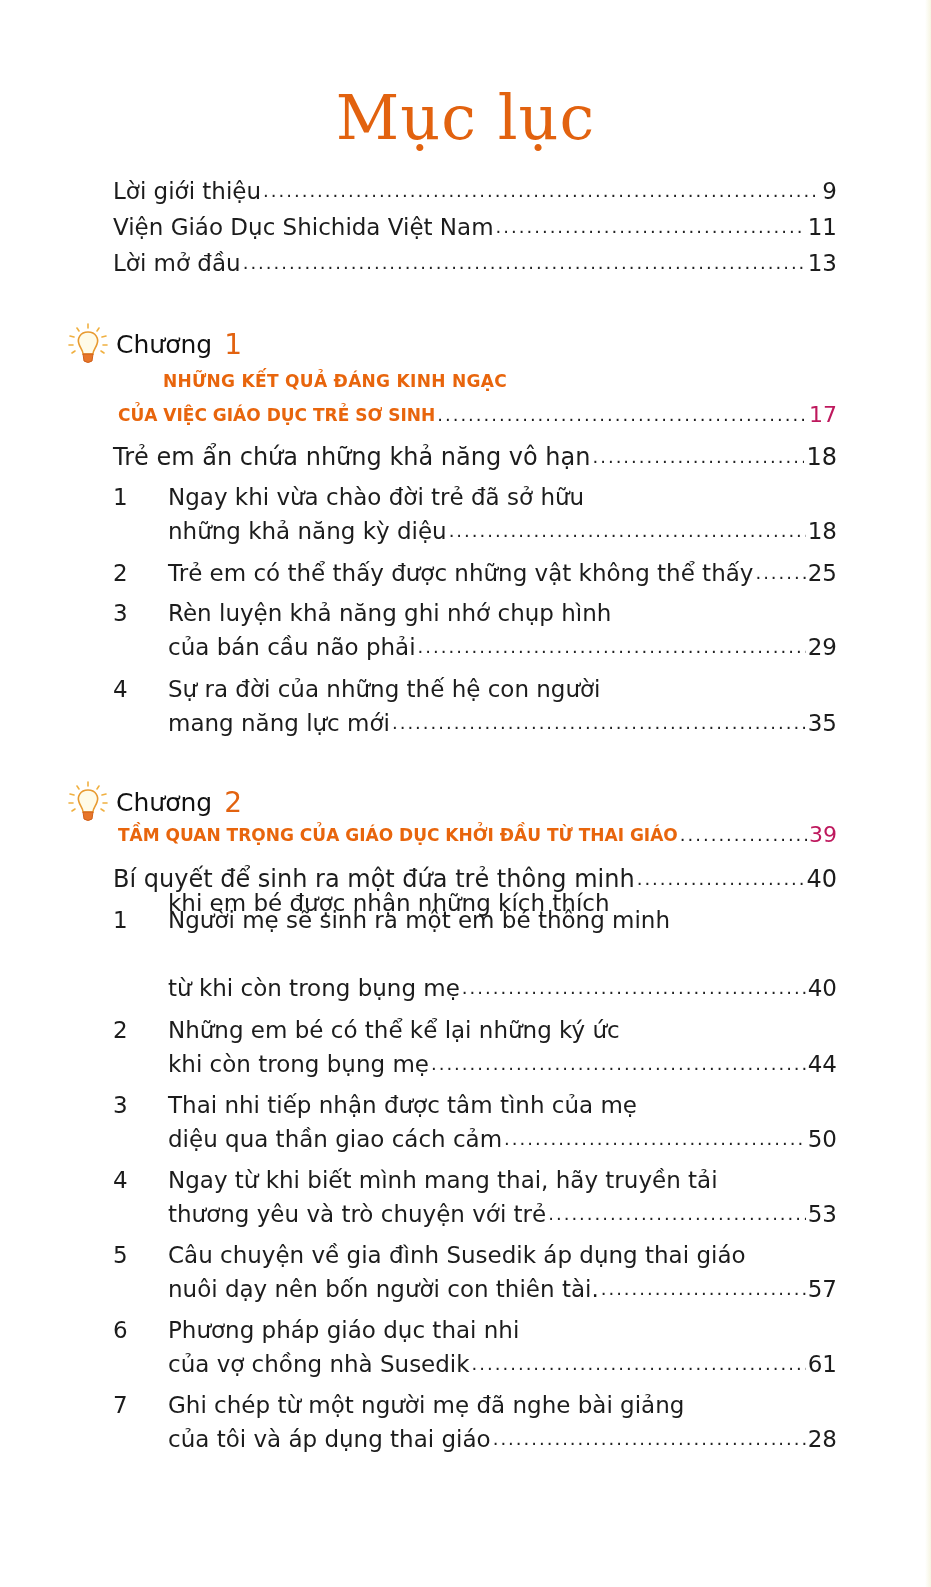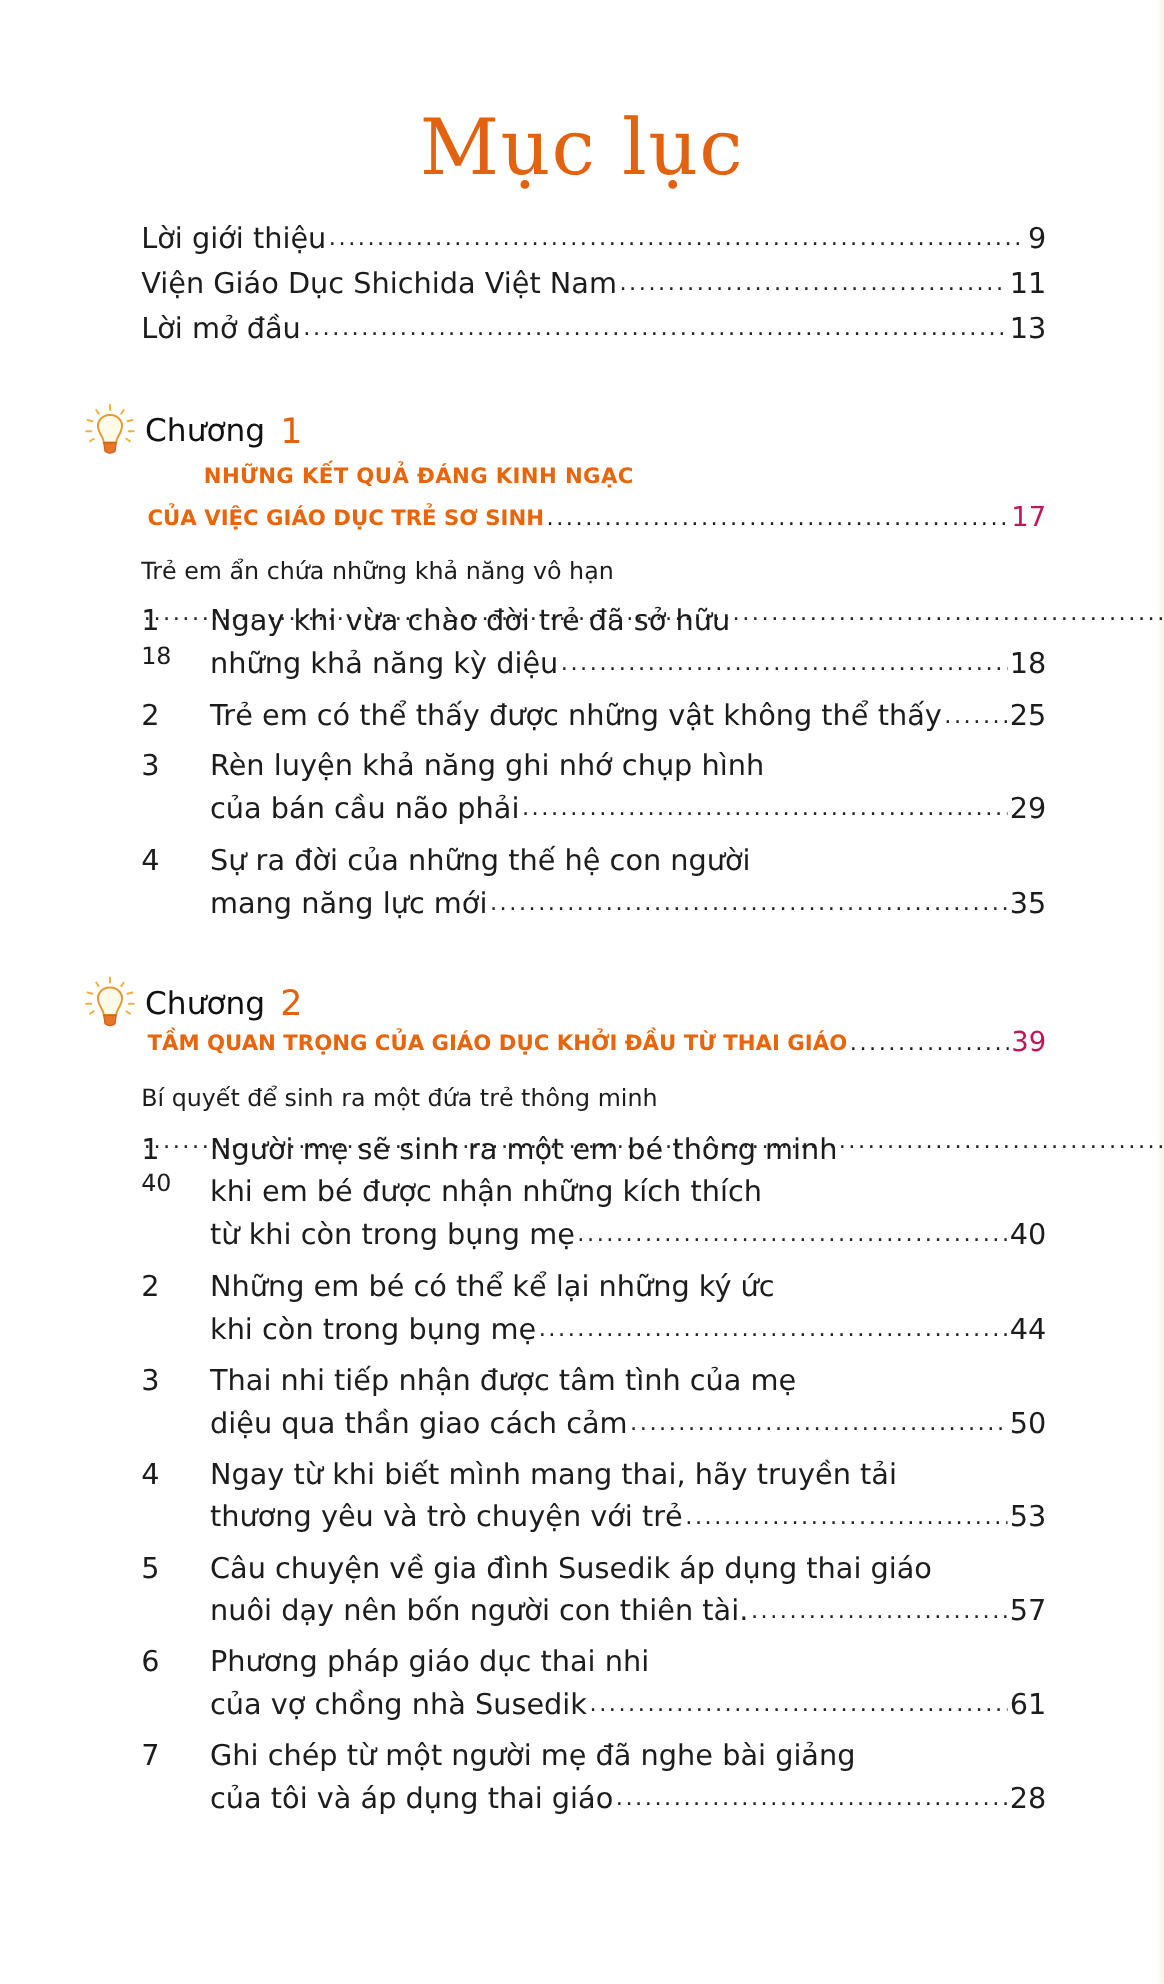--- a/index.html
+++ b/index.html
@@ -16,21 +16,21 @@
     }
     .line {
       position: absolute; display: flex; align-items: flex-start; white-space: nowrap;
       font-family: "DejaVu Sans", sans-serif; font-size: 23px; line-height: 34px; color: #1c1c1c;
     }
     .line .txt { flex: 0 0 auto; }
     .line .dots { flex: 1 1 auto; overflow: hidden; margin: 0 2px; letter-spacing: 2px; color: #222; font-size: 18px; }
     .line .dots::before { content: "........................................................................................................................................................................"; }
     .line .pg { flex: 0 0 auto; text-align: right; }
     .front { left: 113px; width: 724px; font-size: 23px; }
-    .sec { left: 113px; width: 724px; font-size: 19px; flex-direction: column; }
+    .sec { left: 113px; width: 724px; font-size: 24px; }
     .num { position: absolute; left: 113px; font-size: 23px; line-height: 34px; color: #1c1c1c; }
     .item { left: 168px; width: 669px; font-size: 23px; }
     .chap {
       position: absolute; left: 66px; display: flex; align-items: center; gap: 6px;
       font-family: "DejaVu Sans", sans-serif; font-size: 25px; color: #111;
     }
     .chap .n { color: #e2620f; font-size: 28px; margin-left: 6px; }
     .chap-title {
       position: absolute; left: 118px; font-family: "DejaVu Sans", sans-serif; font-weight: bold;
       font-size: 17px; color: #e8650c; line-height: 30px; white-space: nowrap; letter-spacing: 0.3px; margin-left: 45px;
@@ -159,21 +159,21 @@
 <div class="line sec" style="top:862px">
   <span class="txt">Bí quyết để sinh ra một đứa trẻ thông minh</span>
     <span class="dots"></span>
     <span class="pg">40</span>
 </div>
 
 <div class="num" style="top:903px">1</div>
 <div class="line item" style="top:903px">
     <span class="txt">Người mẹ sẽ sinh ra một em bé thông minh</span>
   </div>
-<div class="line item" style="top:937px">
+<div class="line item" style="top:886px">
     <span class="txt">khi em bé được nhận những kích thích</span>
   </div>
 <div class="line item" style="top:971px">
   <span class="txt">từ khi còn trong bụng mẹ</span>
     <span class="dots"></span>
     <span class="pg">40</span>
 </div>
 
 <div class="num" style="top:1013px">2</div>
 <div class="line item" style="top:1013px">

